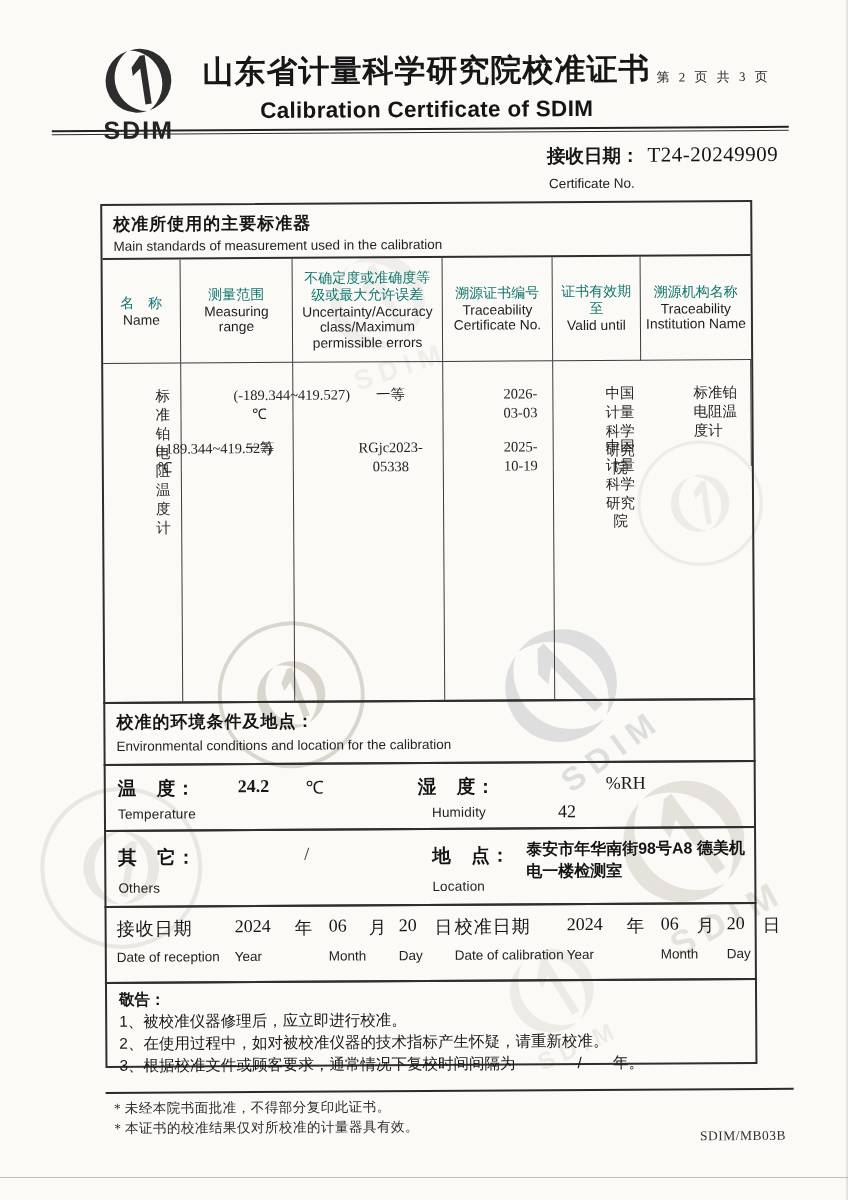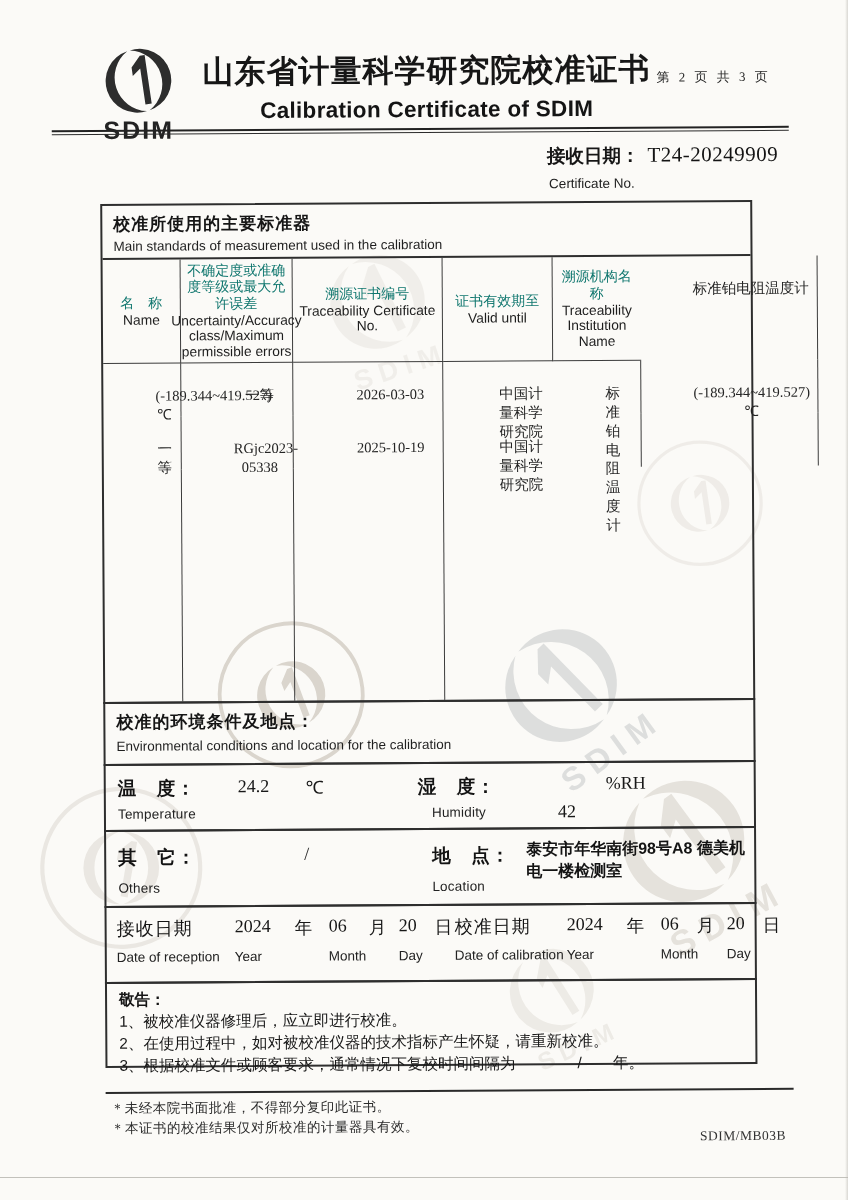--- a/index.html
+++ b/index.html
@@ -173,20 +173,24 @@
         <div class="tbl-title-zh">校准所使用的主要标准器</div>
         <div class="tbl-title-en">Main standards of measurement used in the calibration</div>
       </div>
       <div class="tbl-grid">
 
         <div class="th">
           <span class="zh">名　称</span>
           <span class="en">Name</span>
         </div>
         <div class="th">
+          <span class="zh">测量范围</span>
+          <span class="en">Measuring range</span>
+        </div>
+        <div class="th">
           <span class="zh">不确定度或准确度等级或最大允许误差</span>
           <span class="en">Uncertainty/Accuracy class/Maximum permissible errors</span>
         </div>
         <div class="th">
           <span class="zh">溯源证书编号</span>
           <span class="en">Traceability Certificate No.</span>
         </div>
         <div class="th">
           <span class="zh">证书有效期至</span>
           <span class="en">Valid until</span>
@@ -218,21 +222,21 @@
       </div>
     </div>
 
     <div class="box env-box">
       <div class="env-title-zh">校准的环境条件及地点：</div>
       <div class="env-title-en">Environmental conditions and location for the calibration</div>
     </div>
 
     <div class="box row-box temp-box">
       <span class="zh-label" style="left:12px; top:10px;">温　度：</span>
-      <span class="val" style="left:132px; top:11px;">24.2</span>
+      <span class="val" style="left:132px; top:11px;font-weight:bold;">24.2</span>
       <span class="val" style="left:200px; top:10px;">℃</span>
       <span class="en-label" style="left:12px; top:41px;">Temperature</span>
       <span class="zh-label" style="left:312px; top:10px;">湿　度：</span>
       <span class="val" style="left:452px; top:11px;margin-top:27px;">42</span>
       <span class="val" style="left:500px; top:10px;">%RH</span>
       <span class="en-label" style="left:326px; top:41px;">Humidity</span>
     </div>
 
     <div class="box row-box others-box">
       <span class="zh-label" style="left:12px; top:13px;">其　它：</span>

